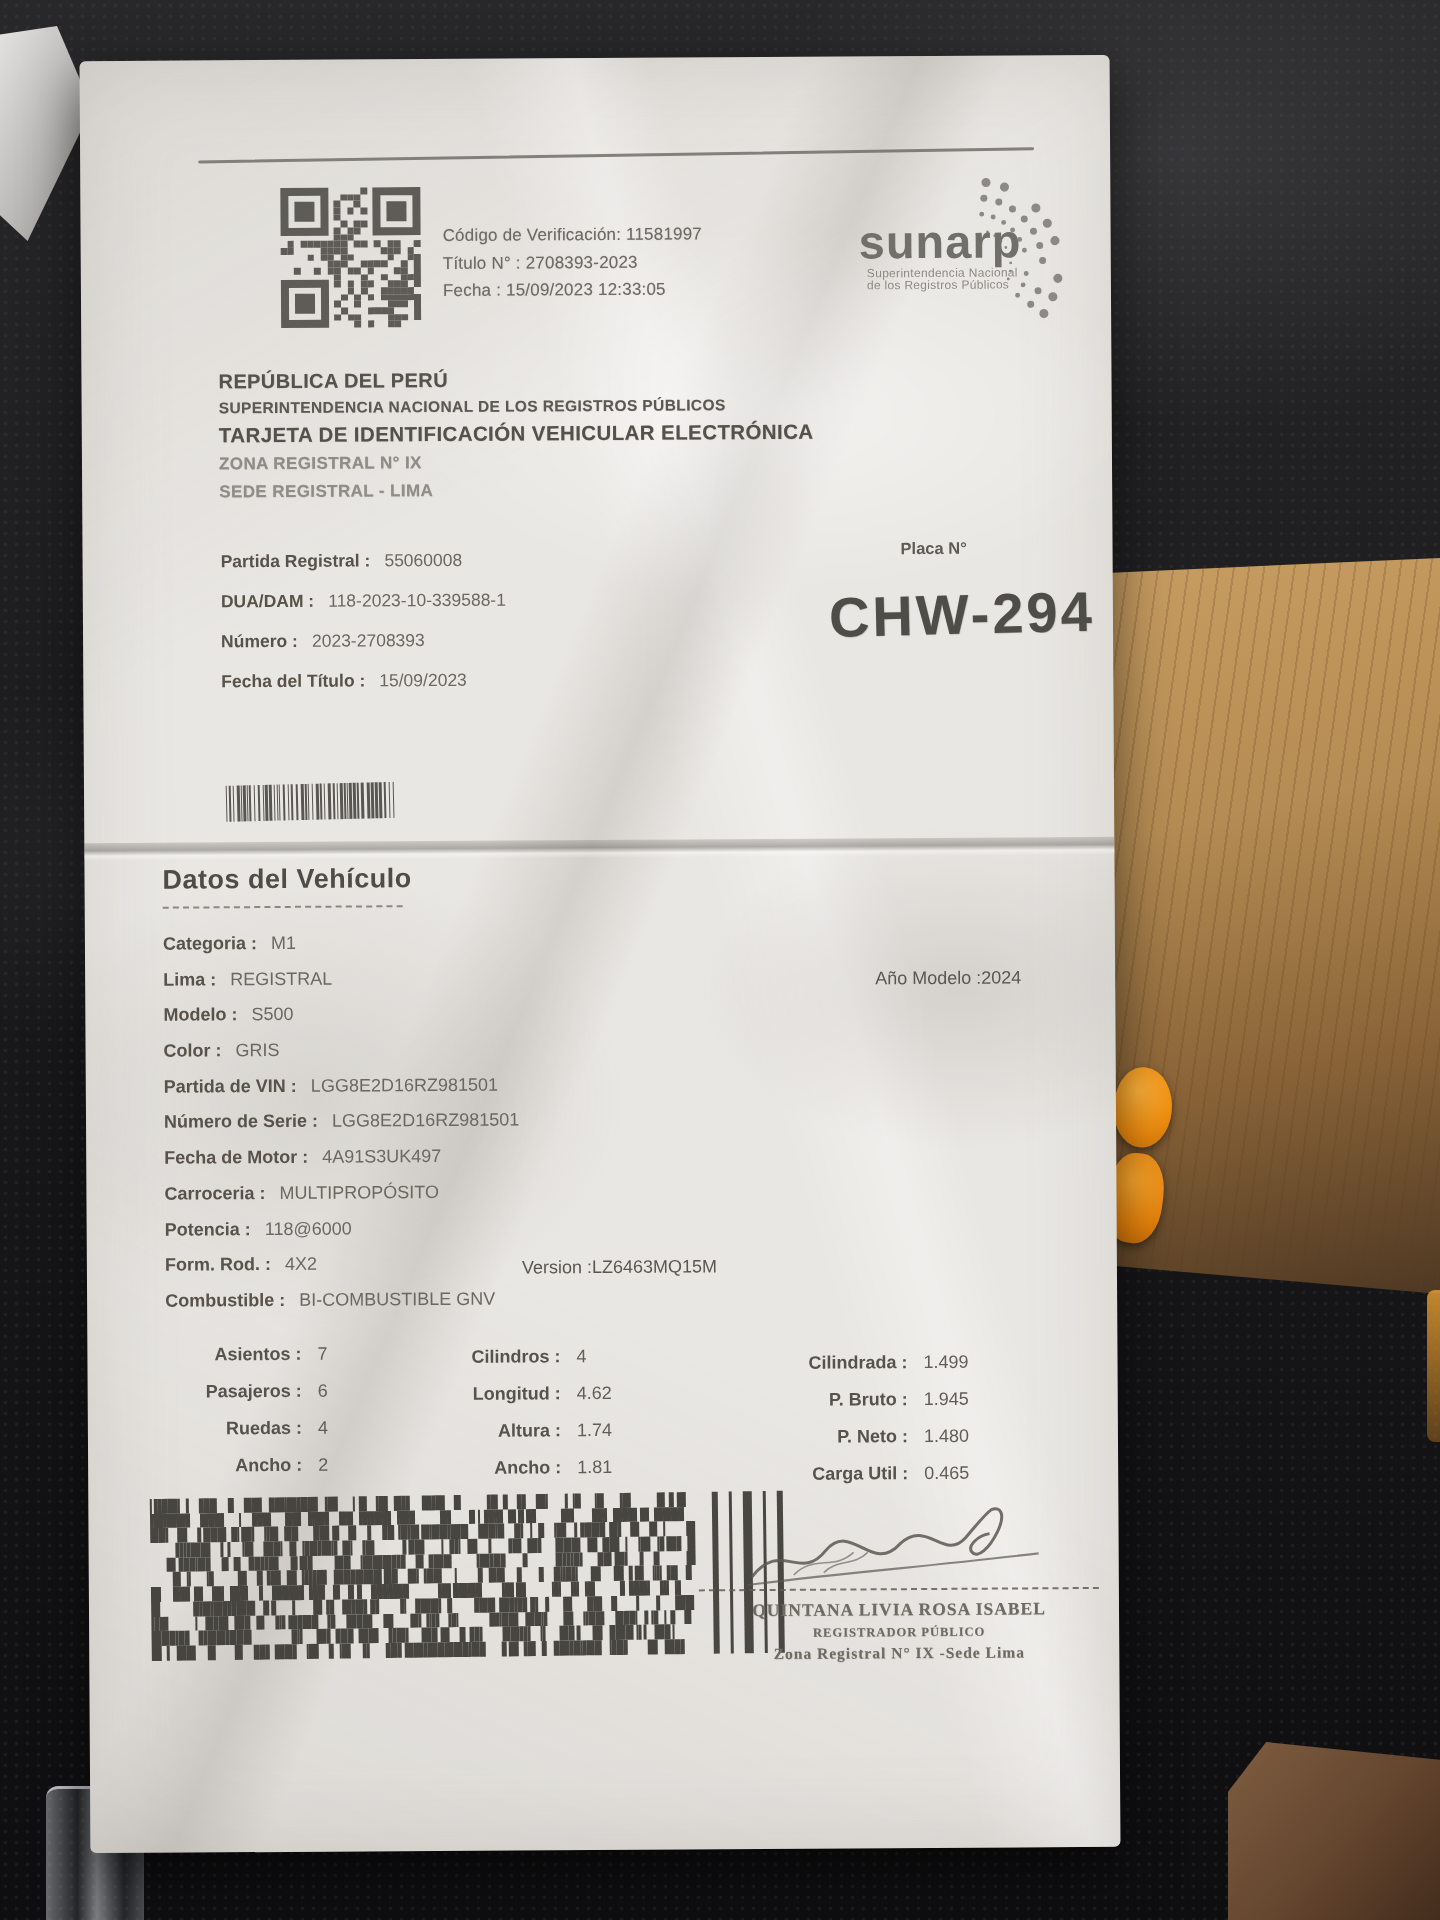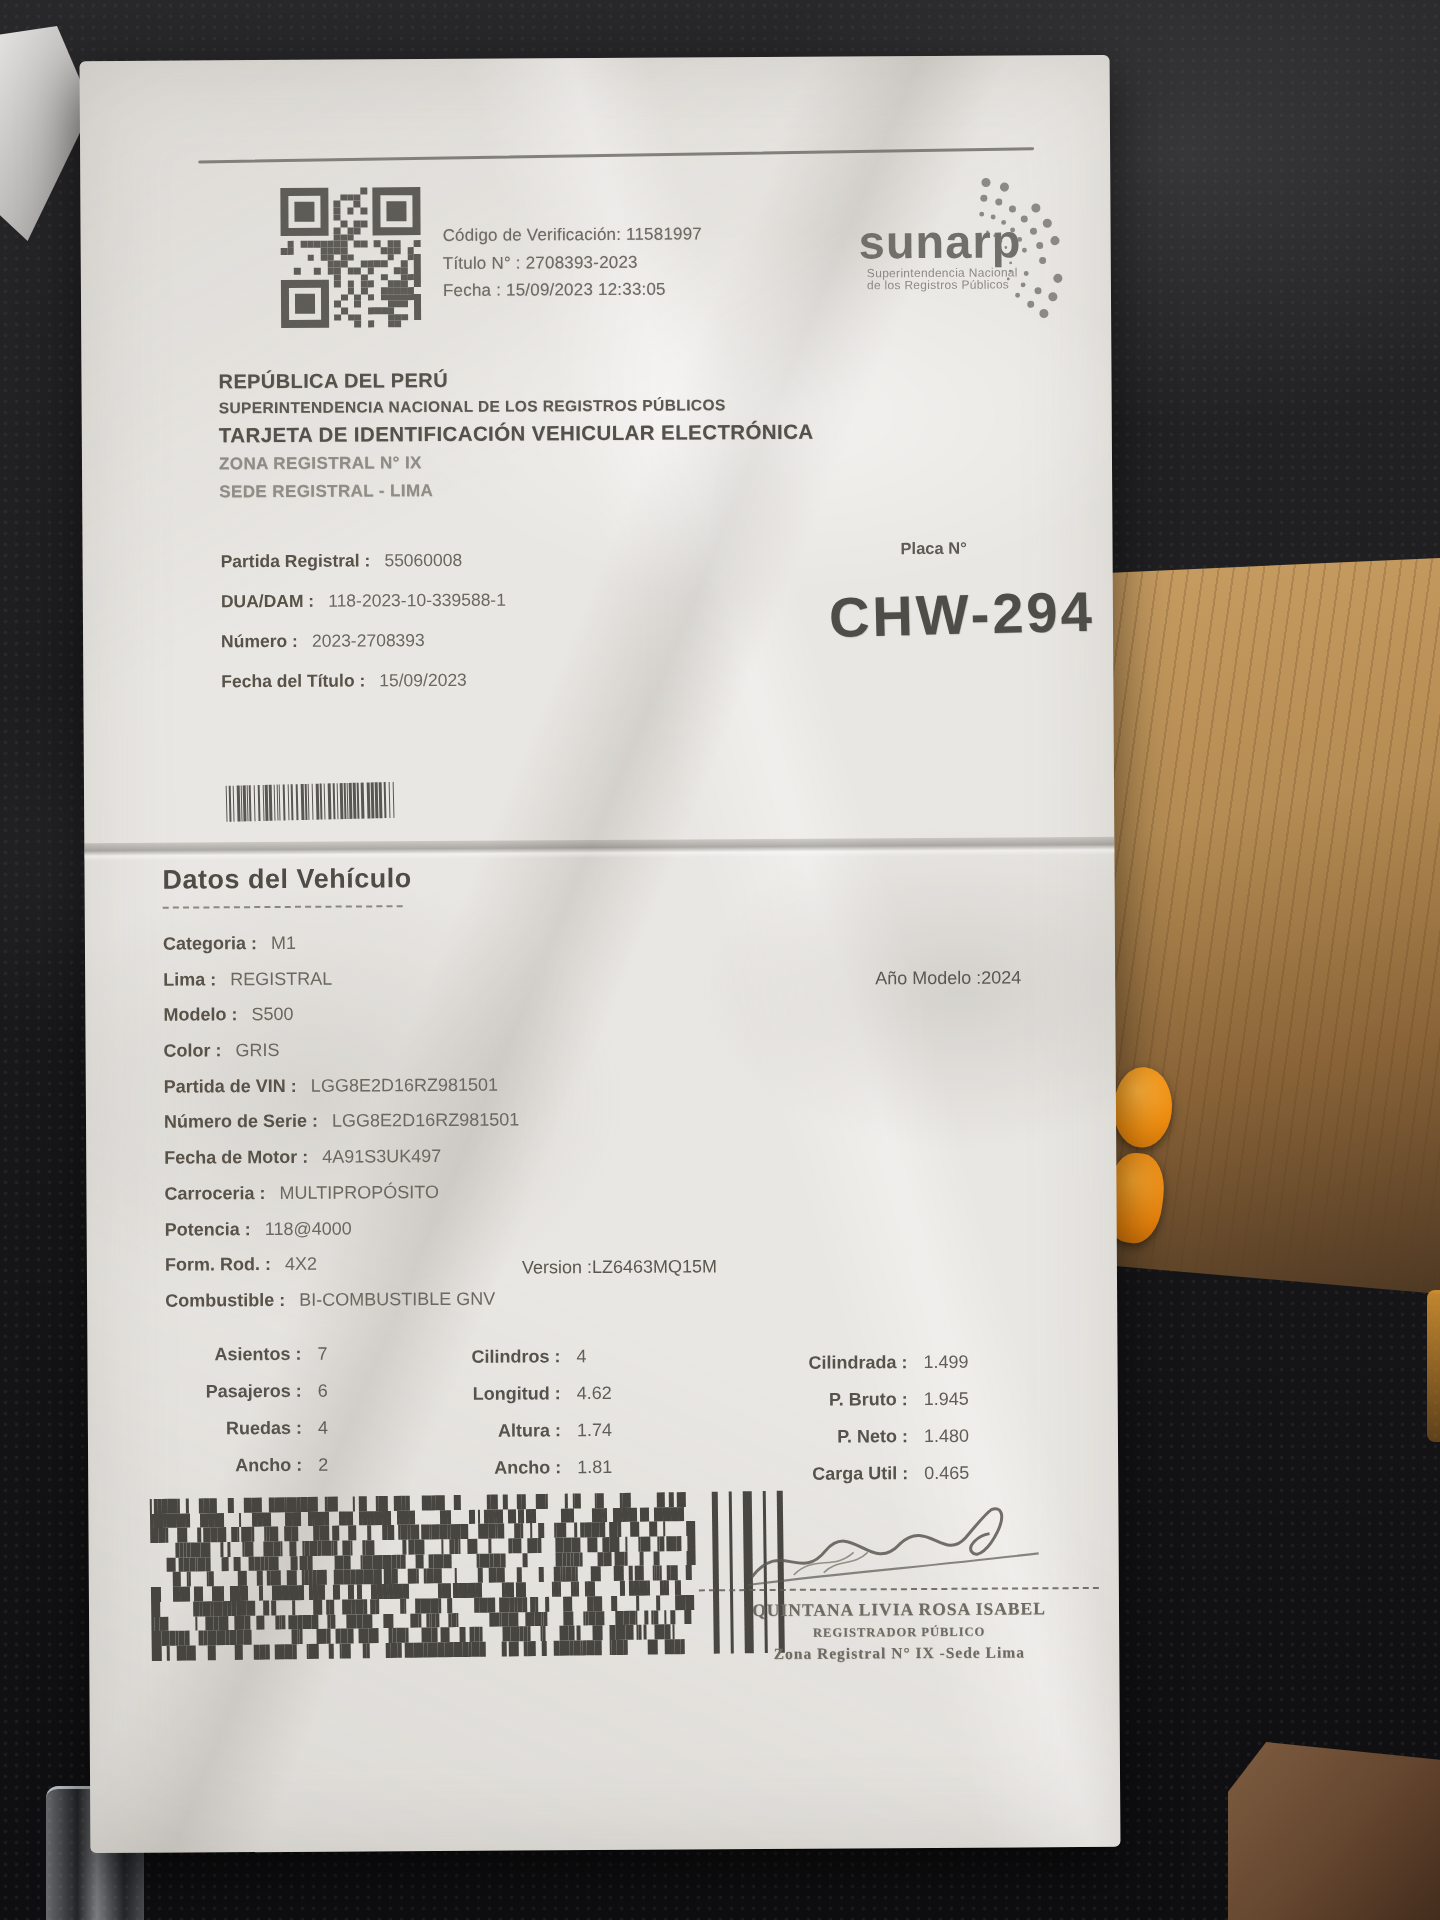--- a/index.html
+++ b/index.html
@@ -726,21 +726,21 @@
 
     <div class="veh">
       <div class="row"><span class="lbl">Categoria :</span><span class="val">M1</span></div>
       <div class="row"><span class="lbl">Lima :</span><span class="val">REGISTRAL</span></div>
       <div class="row"><span class="lbl">Modelo :</span><span class="val">S500</span></div>
       <div class="row"><span class="lbl">Color :</span><span class="val">GRIS</span></div>
       <div class="row"><span class="lbl">Partida de VIN :</span><span class="val">LGG8E2D16RZ981501</span></div>
       <div class="row"><span class="lbl">Número de Serie :</span><span class="val">LGG8E2D16RZ981501</span></div>
       <div class="row"><span class="lbl">Fecha de Motor :</span><span class="val">4A91S3UK497</span></div>
       <div class="row"><span class="lbl">Carroceria :</span><span class="val">MULTIPROPÓSITO</span></div>
-      <div class="row"><span class="lbl">Potencia :</span><span class="val">118@4000</span></div>
+      <div class="row"><span class="lbl">Potencia :</span><span class="val">118@6000</span></div>
       <div class="row"><span class="lbl">Form. Rod. :</span><span class="val">4X2</span></div>
       <div class="row"><span class="lbl">Combustible :</span><span class="val">BI-COMBUSTIBLE GNV</span></div>
     </div>
 
     <div class="anio"><span class="lbl">Año Modelo :</span><span class="val">2024</span></div>
     <div class="version"><span class="lbl">Version :</span><span class="val">LZ6463MQ15M</span></div>
 
     <div class="specs c1">
       <div class="srow">
           <span class="slbl">Asientos :</span>

